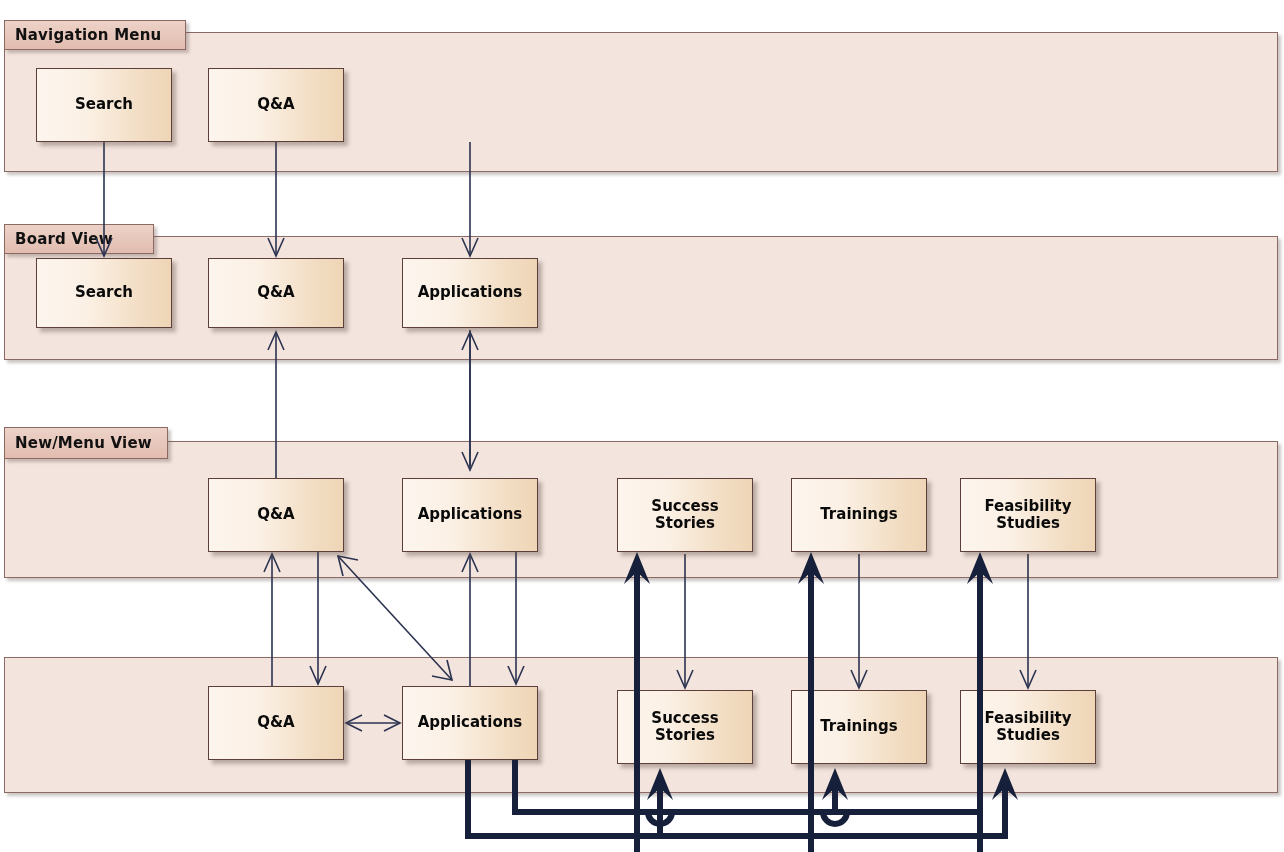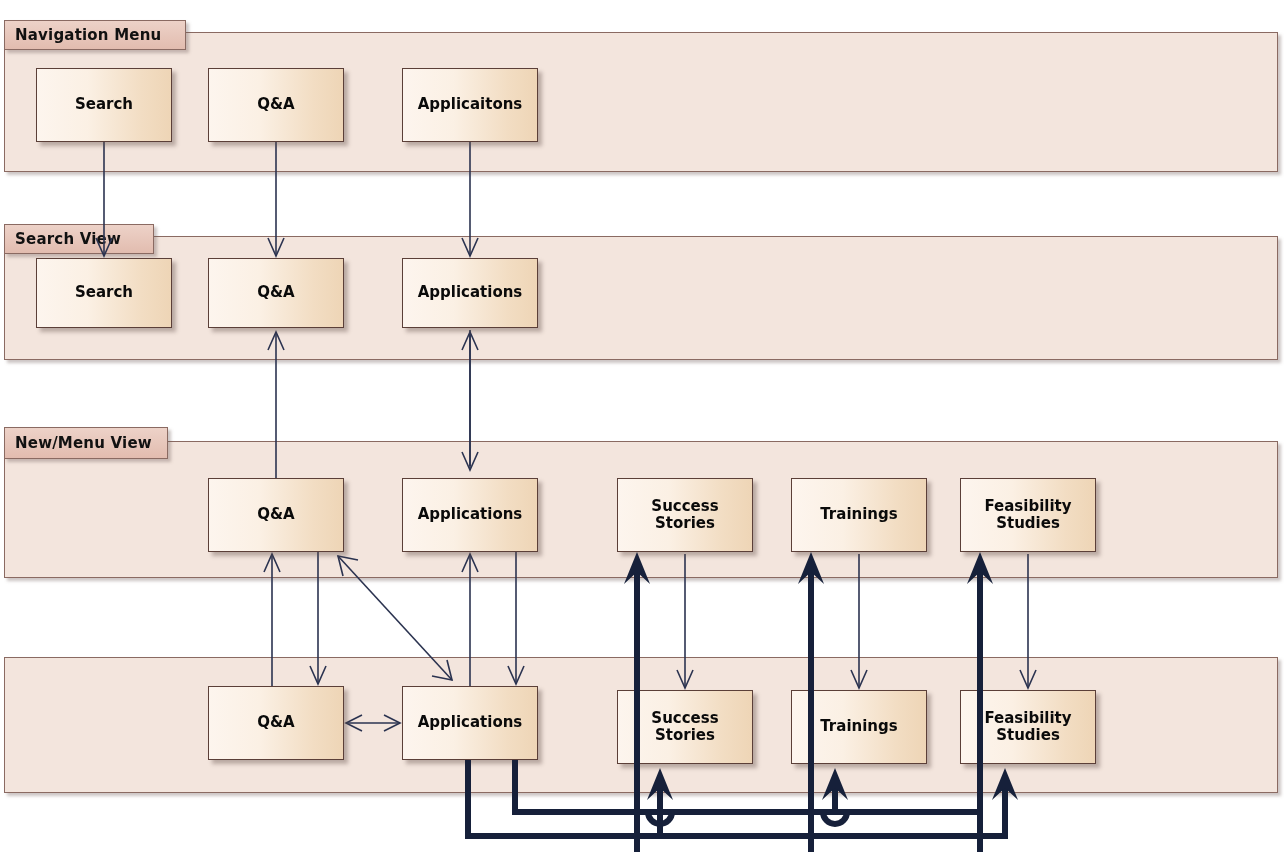--- a/index.html
+++ b/index.html
@@ -66,28 +66,25 @@
       <span>Navigation Menu</span>
     </div>
   </div>
 
   <div class="node" style="left:36px;top:68px;width:136px;height:74px;">
     <span>Search</span>
   </div>
   <div class="node" style="left:208px;top:68px;width:136px;height:74px;">
     <span>Q&amp;A</span>
   </div>
-  <div class="node" style="left:402px;top:68px;width:136px;height:74px;">
-    <span>Applicaitons</span>
-  </div>
 
   <div class="lane" style="left:4px;top:208px;width:1274px;height:152px;">
     <div class="lane-body" style="top:28px;height:124px;"></div>
     <div class="lane-tab" style="width:150px;height:30px;">
-      <span>Search View</span>
+      <span>Board View</span>
     </div>
   </div>
 
   <div class="node" style="left:36px;top:258px;width:136px;height:70px;">
     <span>Search</span>
   </div>
   <div class="node" style="left:208px;top:258px;width:136px;height:70px;">
     <span>Q&amp;A</span>
   </div>
   <div class="node" style="left:402px;top:258px;width:136px;height:70px;">

